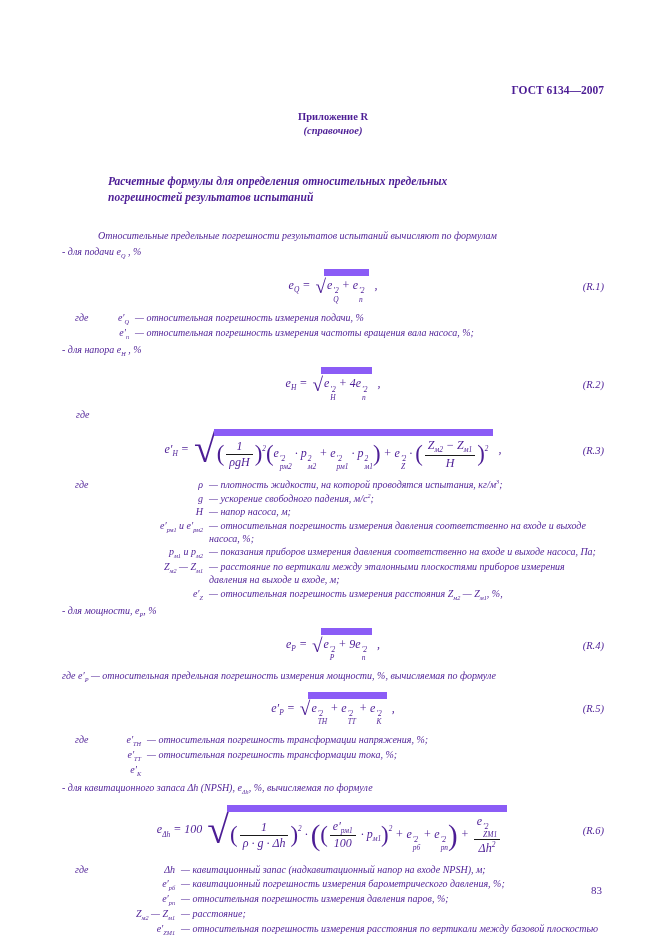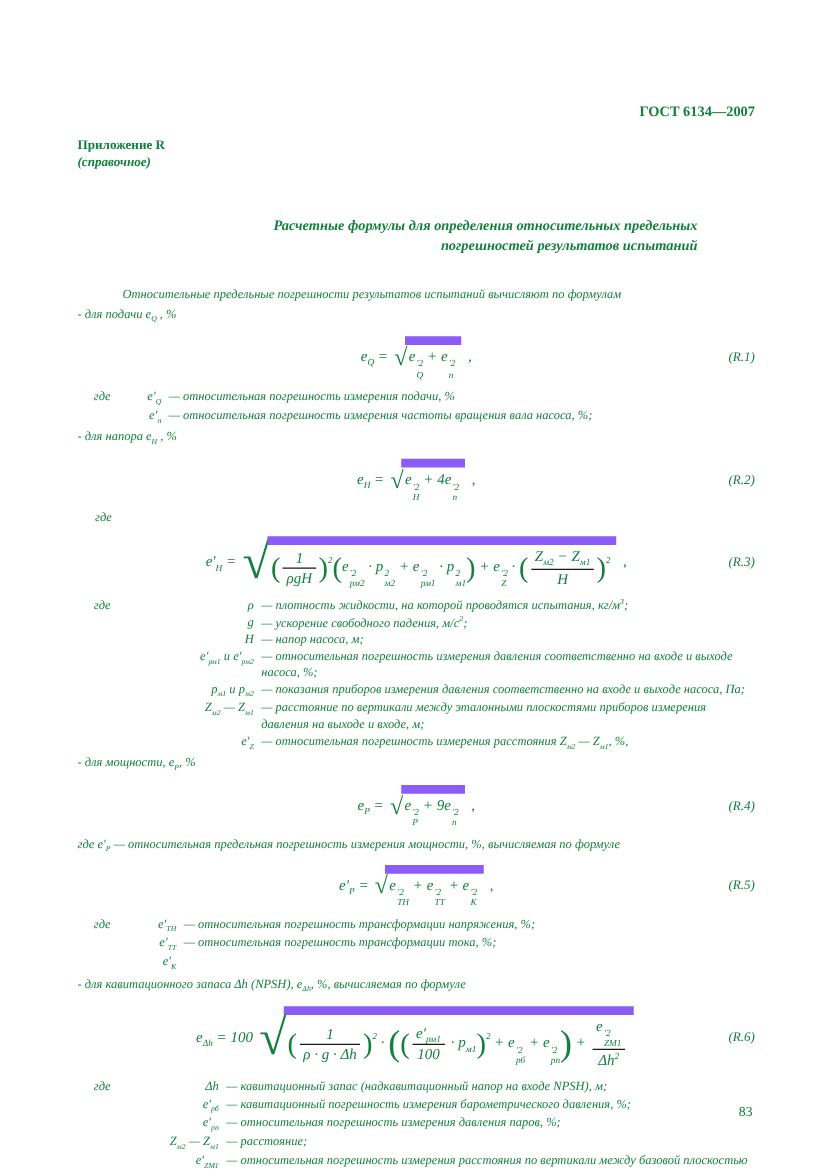--- a/index.html
+++ b/index.html
@@ -1,27 +1,27 @@
 <!DOCTYPE html>
 <html lang="ru"><head>
 <meta charset="utf-8">
 <style>
   html,body{margin:0;padding:0;background:#ffffff;}
   .page{
     width:662px;height:936px;background:#ffffff;position:relative;
     box-sizing:border-box;padding:84px 58px 0 62px;
-    font-family:"Liberation Serif","DejaVu Serif",serif;color:#15803d;
+    font-family:"Liberation Serif","DejaVu Serif",serif;color:#4c1d95;
     overflow:hidden;
   }
   .gost-header{text-align:right;font-weight:bold;font-size:11.5px;margin-bottom:14px;}
-  .appendix{text-align:left;font-size:10.5px;line-height:1.3;}
+  .appendix{text-align:center;font-size:10.5px;line-height:1.3;}
   .appendix .label{font-weight:bold;}
   .appendix .note{font-weight:bold;font-style:italic;}
   .doc-title{
-    text-align:right;font-weight:bold;font-style:italic;font-size:11.5px;
+    text-align:left;font-weight:bold;font-style:italic;font-size:11.5px;
     margin:36px auto 0;max-width:450px;line-height:1.4;
   }
   .intro{font-style:italic;font-size:10px;margin:24px 0 0;text-indent:36px;line-height:1.35;}
   .lead{font-style:italic;font-size:10px;margin-top:2px;line-height:1.35;}
   .where-line{font-style:italic;font-size:10px;padding-left:14px;margin-top:4px;}
   .where-line.flush{padding-left:0;}
 
   .formula-row{position:relative;display:flex;justify-content:center;align-items:center;margin:9px 0 7px;}
   .formula-label{position:absolute;right:0;font-style:italic;font-size:10.5px;}
   .math{font-style:italic;font-size:12px;}

